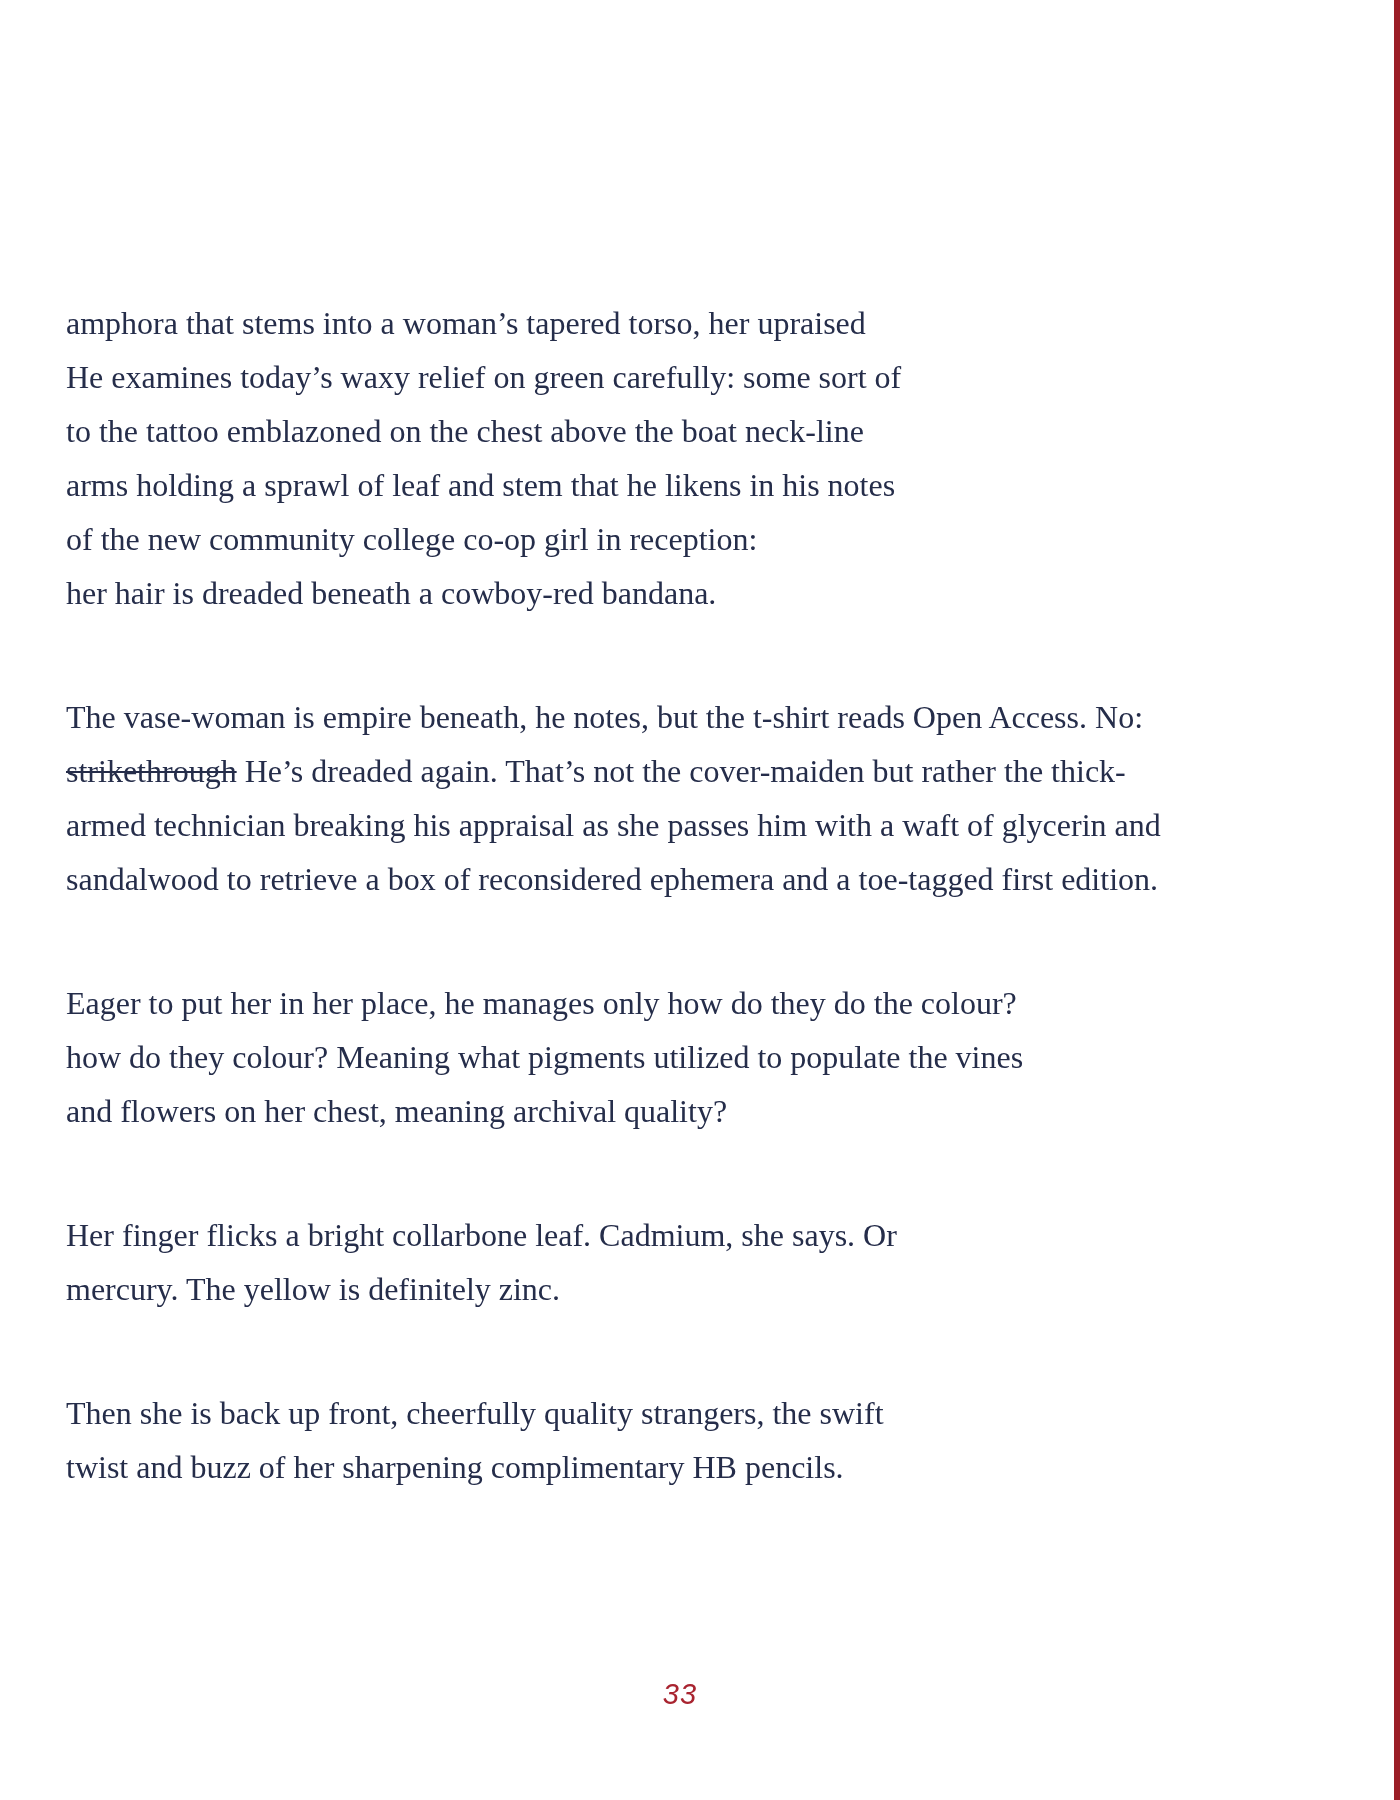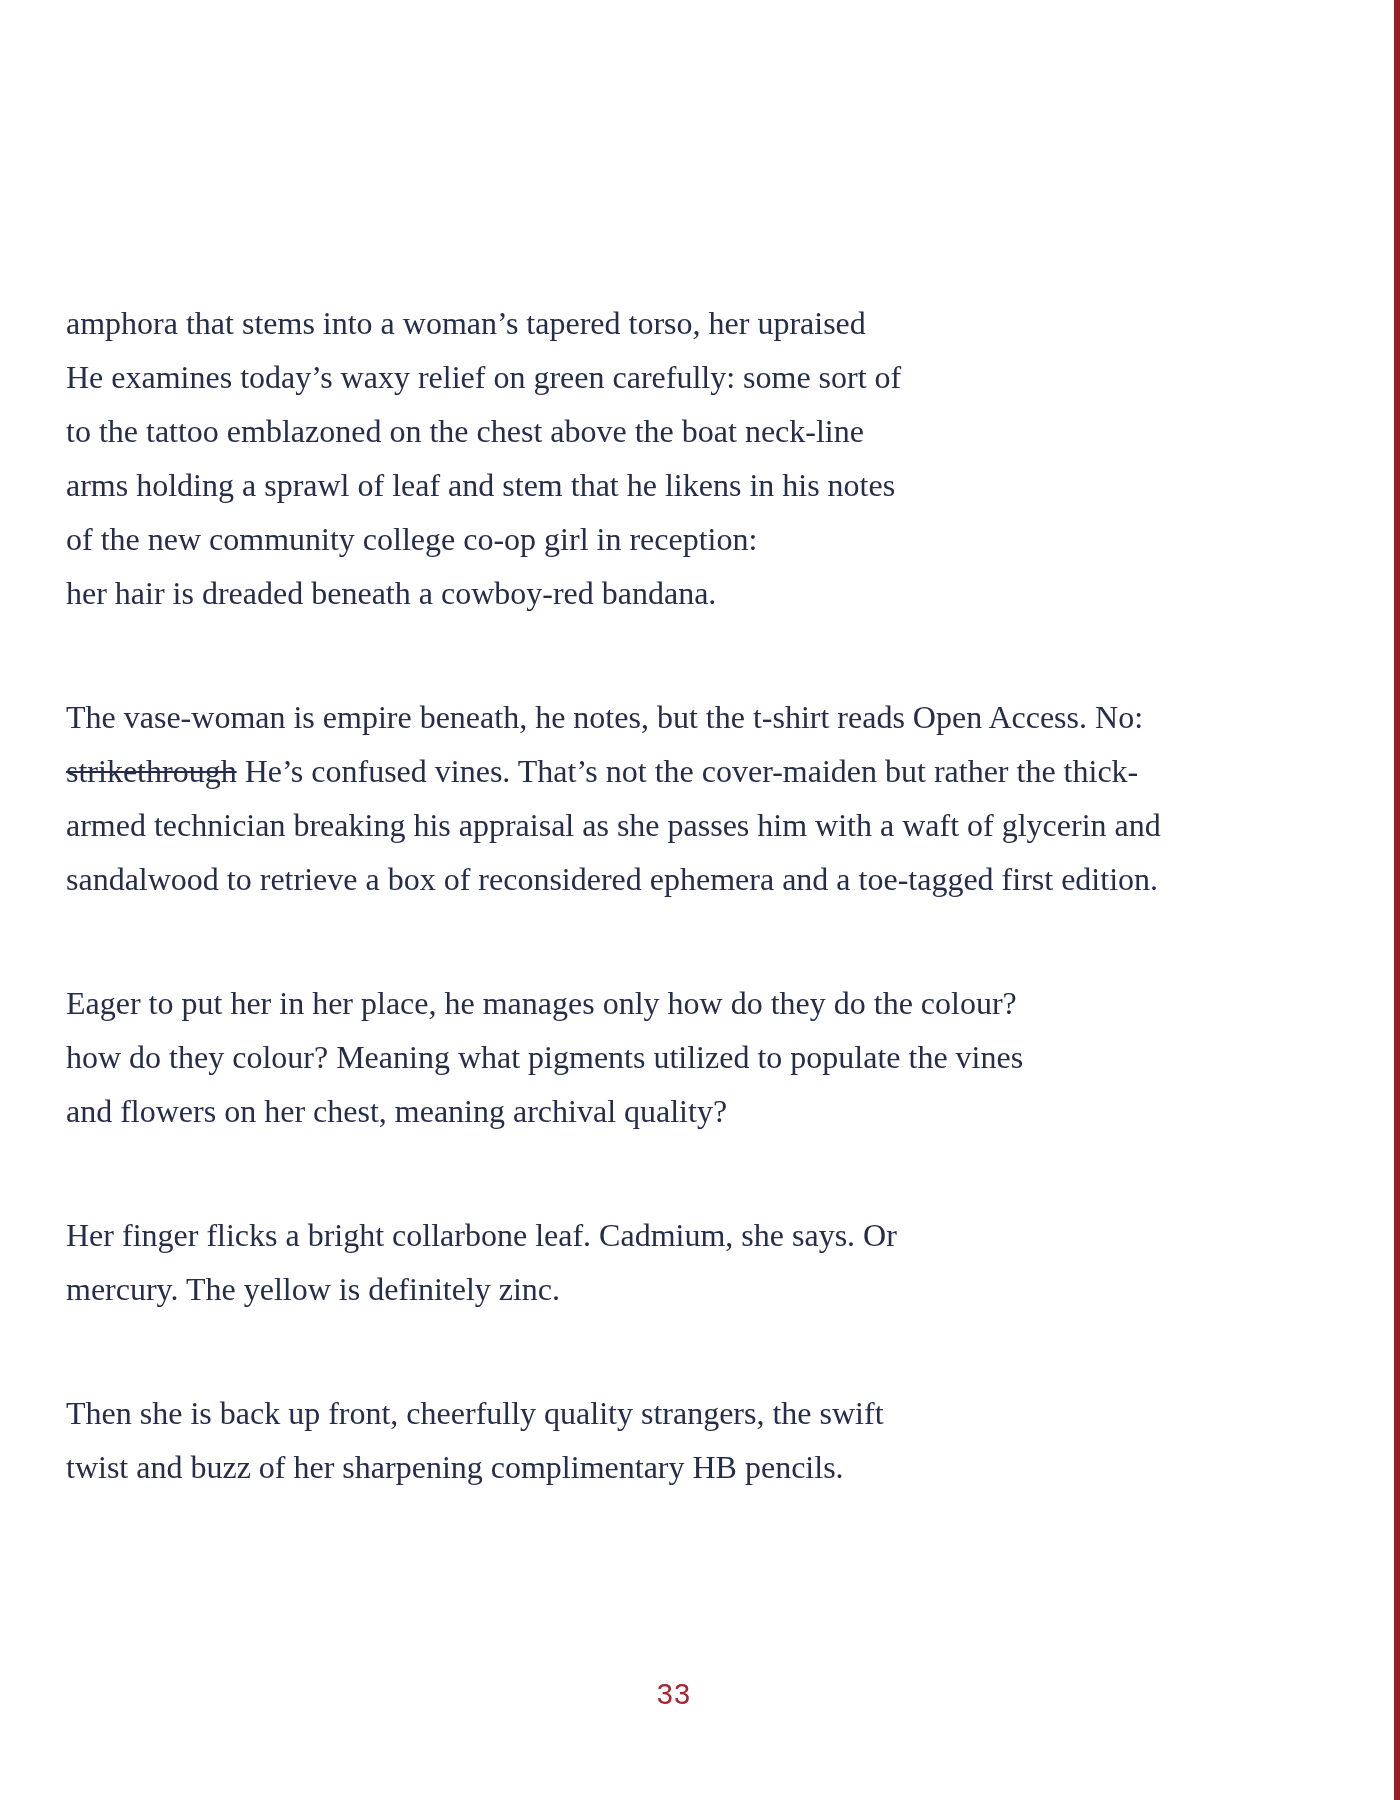--- a/index.html
+++ b/index.html
@@ -31,29 +31,30 @@
     white-space: nowrap;
   }
   .it {
   }
   .strike {
     text-decoration: line-through;
     text-decoration-thickness: 2px;
   }
   .page-number {
     position: absolute;
-    left: 6px;
+    left: 12px;
     width: 1336px;
     top: 1678px;
     text-align: center;
     font-family: "Liberation Sans", "DejaVu Sans", sans-serif;
     font-size: 29px;
     font-weight: 400;
     color: #a92430;
     letter-spacing: 1px;
+    font-style: italic;
   }
   .edge-line {
     position: absolute;
     top: 0;
     right: 0;
     width: 6px;
     height: 1800px;
     background: #9b1e27;
   }
 </style>
@@ -65,21 +66,21 @@
       <div class="stanza">
         <div class="line"><span>amphora that stems into a woman’s tapered torso, her upraised</span></div>
         <div class="line"><span>He examines today’s waxy relief on green carefully: some sort of</span></div>
         <div class="line"><span>to the tattoo emblazoned on the chest above the boat neck-line</span></div>
         <div class="line"><span>arms holding a sprawl of leaf and stem that he likens in his notes</span></div>
         <div class="line"><span>of the new community college co-op girl in reception:</span></div>
         <div class="line"><span>her hair is dreaded beneath a cowboy-red bandana.</span></div>
       </div>
       <div class="stanza">
         <div class="line"><span>The vase-woman is empire beneath, he notes, but the t-shirt reads </span><span class="it">Open Access</span><span>. No:</span></div>
-        <div class="line"><span class="strike">strikethrough</span><span> He’s confused vines. That’s not the cover-maiden but rather the thick-</span></div>
+        <div class="line"><span class="strike">strikethrough</span><span> He’s dreaded again. That’s not the cover-maiden but rather the thick-</span></div>
         <div class="line"><span>armed technician breaking his appraisal as she passes him with a waft of glycerin and</span></div>
         <div class="line"><span>sandalwood to retrieve a box of reconsidered ephemera and a toe-tagged first edition.</span></div>
       </div>
       <div class="stanza">
         <div class="line"><span>Eager to put her in her place, he manages only </span><span class="it">how do they do the colour?</span></div>
         <div class="line"><span class="it">how do they colour?</span><span> Meaning what pigments utilized to populate the vines</span></div>
         <div class="line"><span>and flowers on her chest, meaning archival quality?</span></div>
       </div>
       <div class="stanza">
         <div class="line"><span>Her finger flicks a bright collarbone leaf. </span><span class="it">Cadmium</span><span>, she says. Or</span></div>

